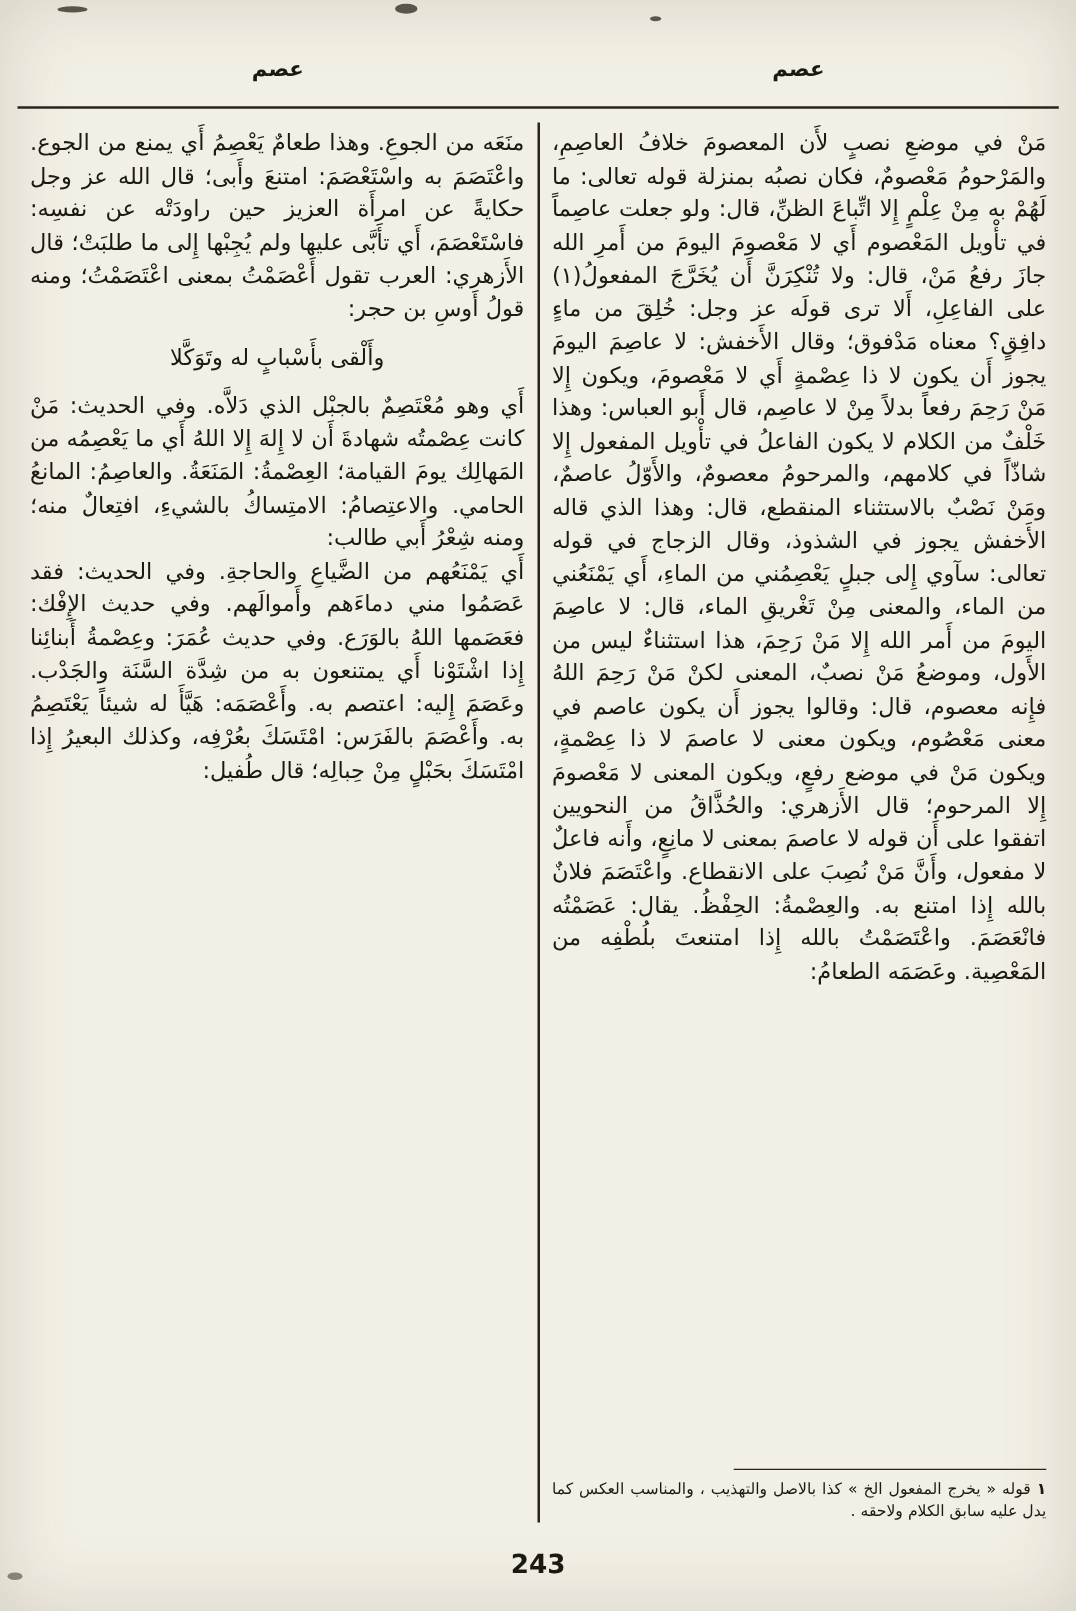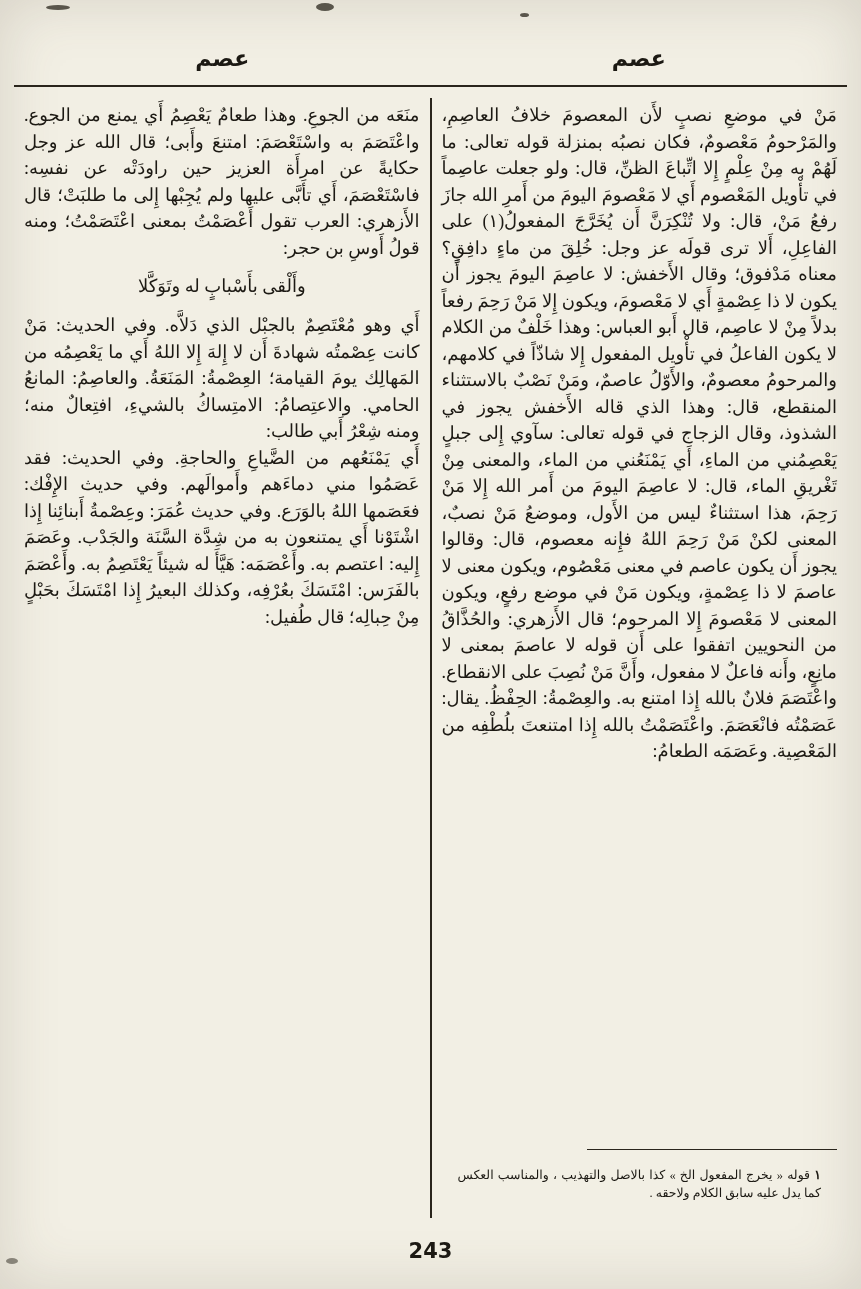--- a/index.html
+++ b/index.html
@@ -15,21 +15,21 @@
   
   .header-row {
     position: absolute;
     top: 46px; left: 14px; right: 14px;
     display: flex;
   }
   .header-cell {
     flex: 1 1 0;
     text-align: center;
     font-weight: bold;
-    font-size: 22px;
+    font-size: 17px;
     letter-spacing: 1px;
   }
   .header-rule {
     position: absolute;
     top: 85px; left: 14px; right: 14px;
     height: 2px;
   }
   
   .columns {
     position: absolute;
@@ -39,32 +39,31 @@
     direction: rtl;
   }
   .col {
     flex: 1 1 0;
     padding: 4px 10px 0 10px;
     font-size: 18px;
     line-height: 26.5px;
     text-align: justify;
     direction: rtl;
     overflow: hidden;
-    font-family: Liberation Serif, serif;
   }
   .col-right-inner { display: flex; flex-direction: column; justify-content: space-between; height: 100%; }
   .divider { width: 2px; align-self: stretch; }
   .prose { margin: 0; }
   .verse { margin: 12px 0; text-align: center; }
   .verse-line { line-height: 27px; }
   
   .footnote { margin-top: 8px; }
   .footnote-rule { width: 250px; height: 1px; margin-bottom: 6px; }
   .footnote-text {
-    margin: 16px;
+    margin: 0;
     font-size: 12.5px;
     line-height: 18px;
     text-align: justify;
   }
   .fn-marker { font-weight: bold; }
   
   .page-number {
     position: absolute;
     bottom: 26px; left: 0; right: 0;
     text-align: center;

